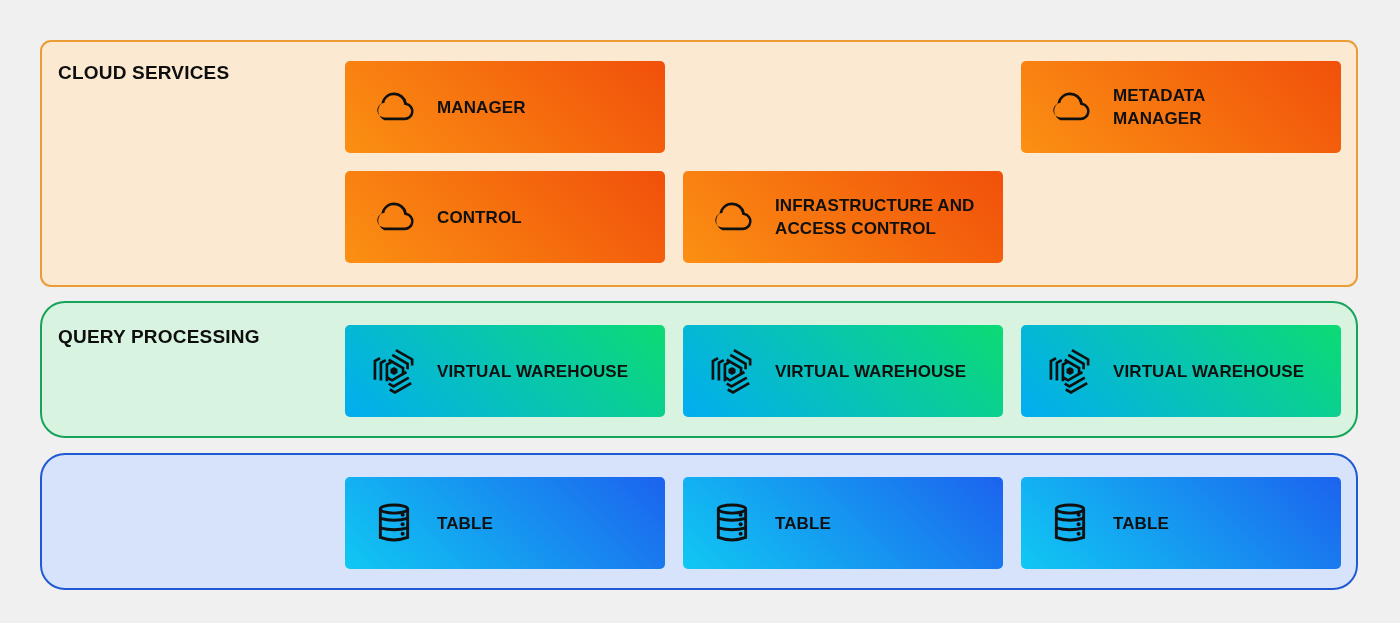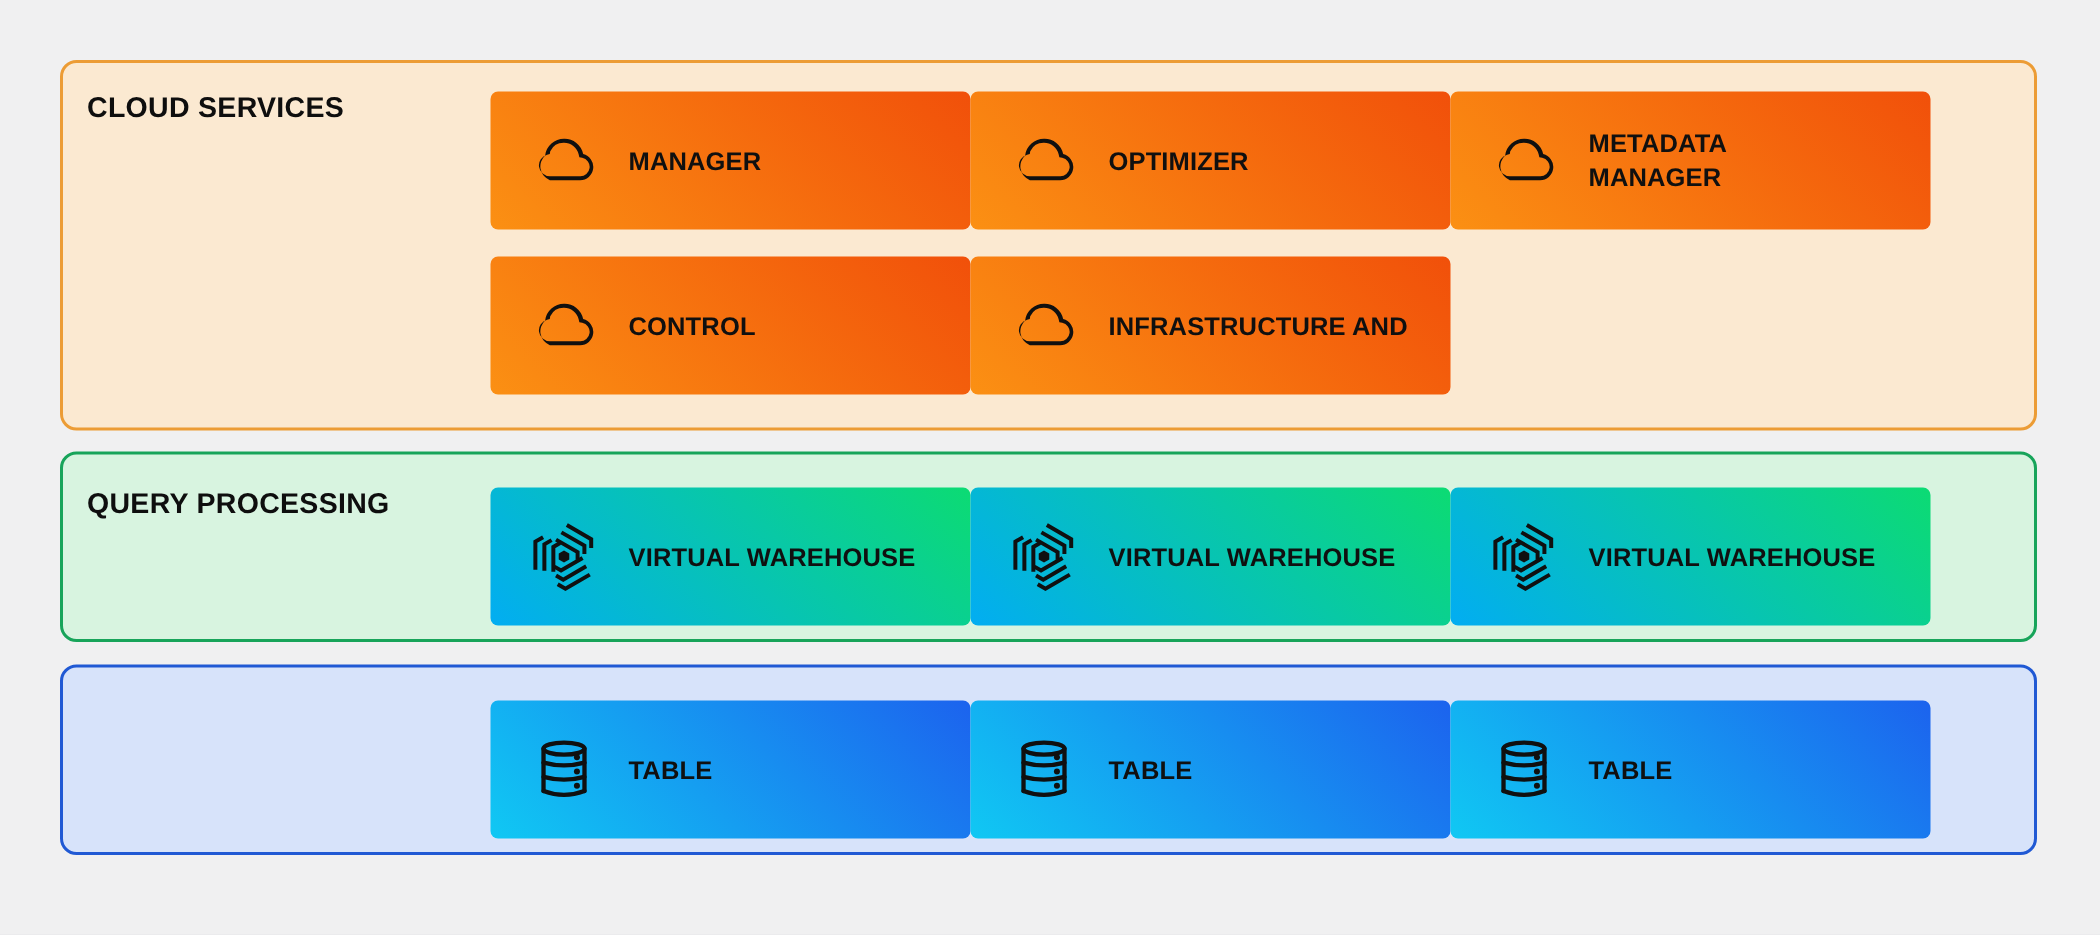--- a/index.html
+++ b/index.html
@@ -10,24 +10,25 @@
     font-family:"Liberation Sans","DejaVu Sans",sans-serif;
     position:relative;overflow:hidden;
   }
   .panel{
     box-sizing:border-box;
     border:2px solid var(--panel-border,#999);
     background:var(--panel-bg,#eee);
     border-radius:11px;
     display:grid;
     grid-template-columns:269px 320px 320px 320px;
+    column-gap:18px;
     padding:19px 15px 22px 16px;
   }
   .panel.rows2{grid-template-rows:92px 92px;row-gap:18px;margin-bottom:14px;}
-  .panel.rows1{grid-template-rows:92px;padding-top:22px;padding-bottom:9px;margin-bottom:15px;}
+  .panel.rows1{grid-template-rows:92px;padding-top:22px;padding-bottom:19px;margin-bottom:15px;border-radius:25px;}
   .panel-title{
     grid-column:1;grid-row:1;align-self:start;
     margin:0;padding-top:1px;
     font-size:19px;font-weight:700;letter-spacing:.2px;
     color:#0e0e0e;line-height:1.15;
   }
   .box{
     box-sizing:border-box;
     border-radius:5px;
     background:linear-gradient(45deg,var(--g1),var(--g2));
@@ -98,31 +99,20 @@
       <span class="icon">
         <svg width="48" height="42" viewBox="0 0 32 32">
             <use href="#ic-cloud"></use>
           </svg>
       </span>
       <span class="box-label">
         <span class="line">MANAGER</span>
       </span>
     </div>
 
-    <div class="box c3 r1">
-      <span class="icon">
-        <svg width="48" height="42" viewBox="0 0 32 32">
-            <use href="#ic-cloud"></use>
-          </svg>
-      </span>
-      <span class="box-label">
-        <span class="line">OPTIMIZER</span>
-        <span class="line"></span>
-      </span>
-    </div>
 
     <div class="box c4 r1">
       <span class="icon">
         <svg width="48" height="42" viewBox="0 0 32 32">
             <use href="#ic-cloud"></use>
           </svg>
       </span>
       <span class="box-label">
         <span class="line">METADATA</span>
         <span class="line">MANAGER</span>
@@ -142,20 +132,21 @@
     </div>
 
     <div class="box c3 r2">
       <span class="icon">
         <svg width="48" height="42" viewBox="0 0 32 32">
             <use href="#ic-cloud"></use>
           </svg>
       </span>
       <span class="box-label">
         <span class="line">INFRASTRUCTURE AND</span>
+        <span class="line">ACCESS CONTROL</span>
       </span>
     </div>
   </section>
 
   <section class="panel rows1" style="--panel-bg: #d8f4e0; --panel-border: #17a45a; --g1: #02adf2; --g2: #0cdb73;">
     <h2 class="panel-title">QUERY PROCESSING</h2>
 
     <div class="box c2 r1">
       <span class="icon">
         <svg width="50" height="50" viewBox="0 0 32 32">

